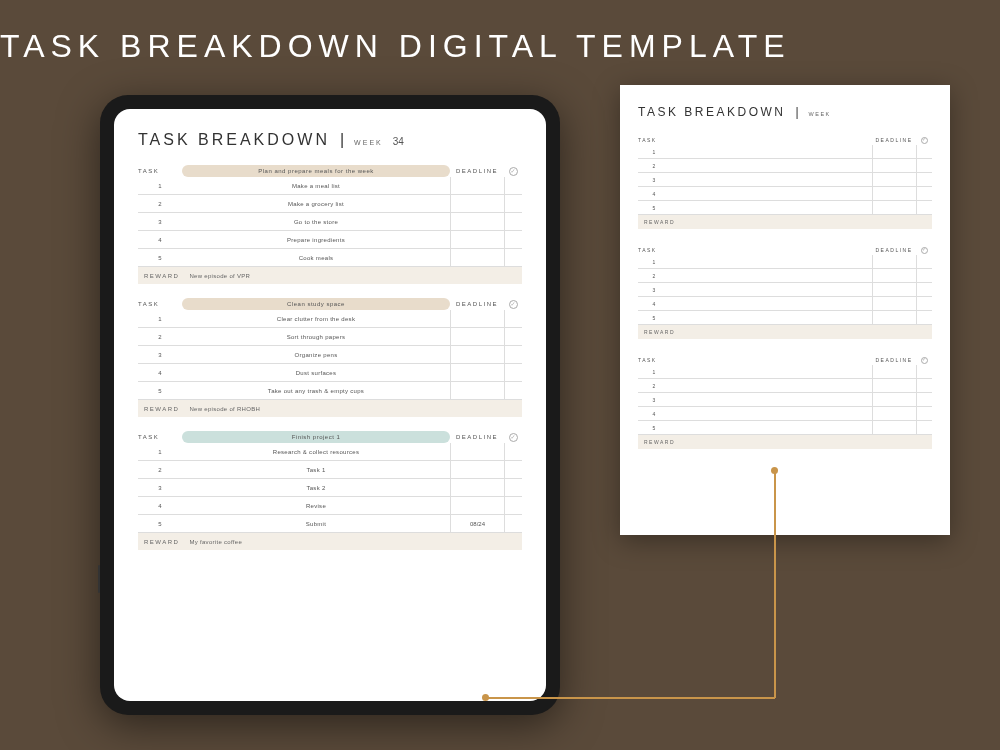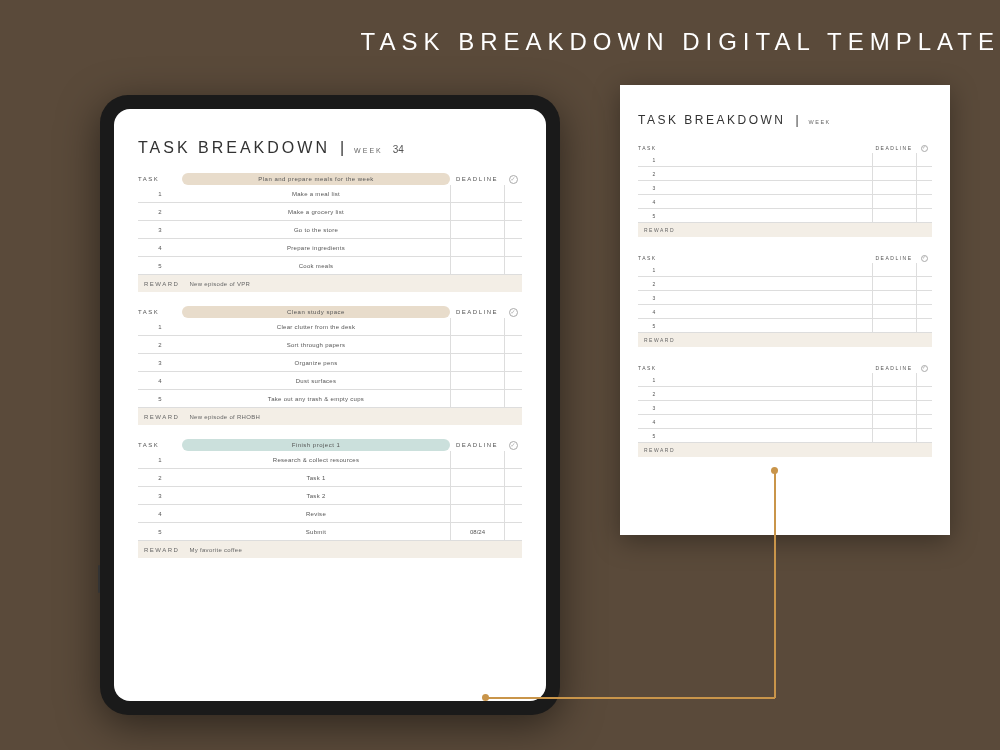--- a/index.html
+++ b/index.html
@@ -5,23 +5,23 @@
 * { margin: 0; padding: 0; box-sizing: border-box; }
 body {
   width: 1000px;
   height: 750px;
   background: #5a4a3a;
   font-family: Arial, Helvetica, sans-serif;
   position: relative;
   overflow: hidden;
 }
 .page-title {
-  text-align: right;
+  text-align: left;
   color: #ffffff;
-  font-size: 24px;
+  font-size: 32px;
   letter-spacing: 6px;
   padding-top: 28px;
   font-weight: 400;
 }
 
 
 .tablet {
   position: absolute;
   left: 100px;
   top: 95px;
@@ -52,21 +52,20 @@
   box-shadow: 0 6px 25px rgba(0,0,0,0.35);
   padding: 20px 18px;
 }
 
 
 .planner-header {
   display: flex;
   align-items: baseline;
   gap: 10px;
   margin-bottom: 16px;
-  margin-top: 8px;
 }
 .planner-title {
   font-size: 16px;
   letter-spacing: 3px;
   color: #333;
   font-weight: 500;
 }
 .planner-divider { font-size: 16px; color: #333; }
 .planner-week-label {
   font-size: 7px;

